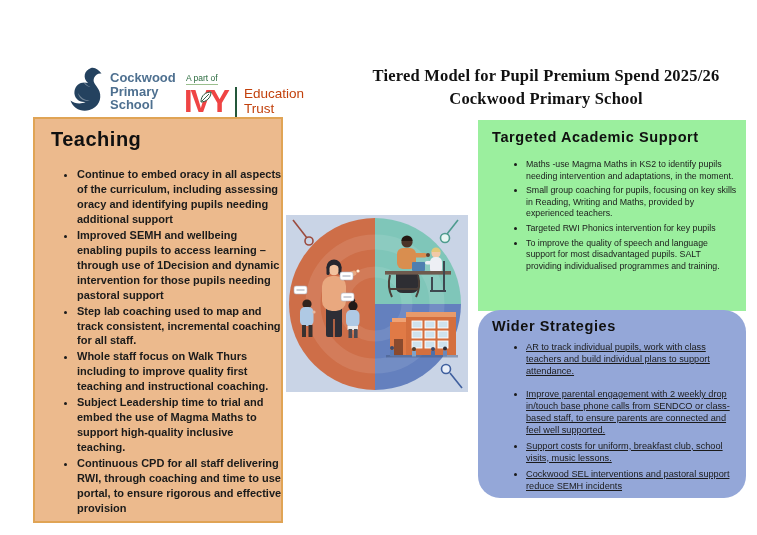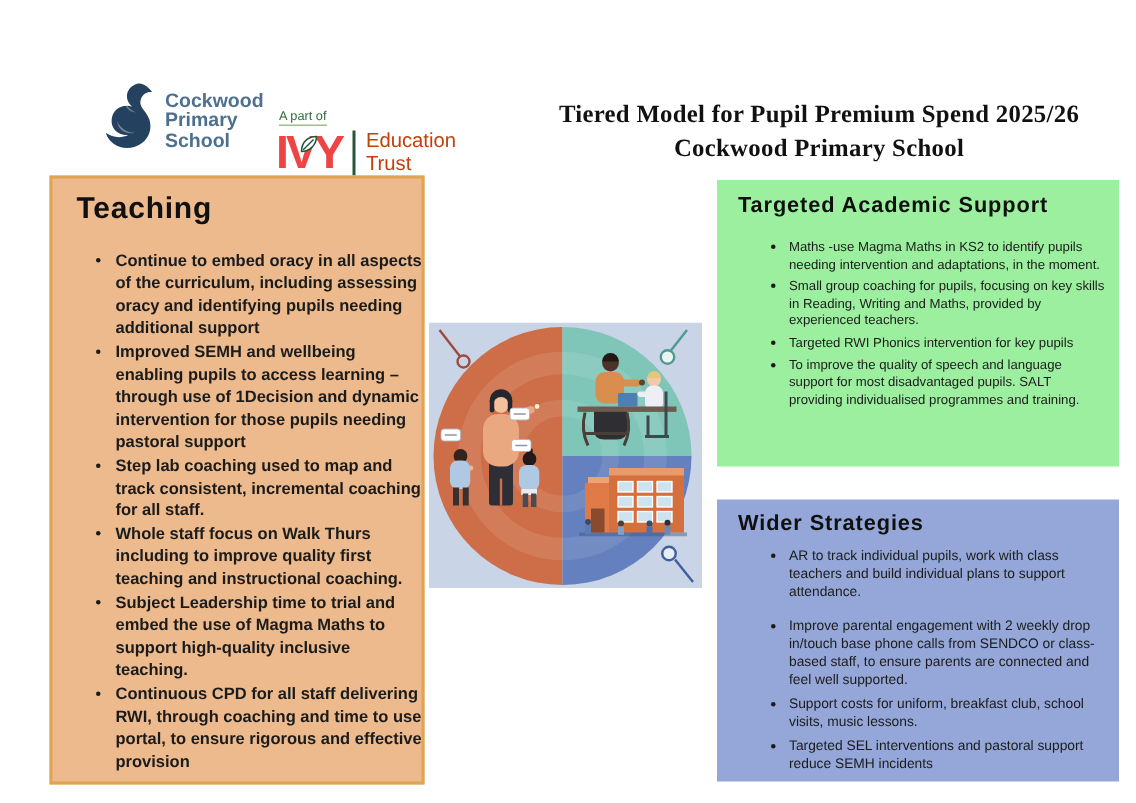--- a/index.html
+++ b/index.html
@@ -1,20 +1,20 @@
 <!DOCTYPE html>
 <html><head>
 <meta charset="utf-8">
 <style>
   html,body{margin:0;padding:0;background:#ffffff;}
   body{font-family:"Liberation Sans",sans-serif;}
   .page{position:relative;width:757px;height:535px;background:#ffffff;overflow:hidden;}
 
   
-  .logo-school{position:absolute;left:64px;top:54px;display:flex;align-items:center;gap:6px;}
+  .logo-school{position:absolute;left:64px;top:66px;display:flex;align-items:center;gap:6px;}
   .logo-school .name{font-size:13px;line-height:1.04;font-weight:600;color:#4e7090;}
   .logo-trust{position:absolute;left:184px;top:67px;}
   .logo-trust .tagline{font-size:8.5px;font-weight:400;color:#2b6b3f;margin-left:2px;border-bottom:1px solid #9bbf8e;display:inline-block;padding-bottom:1px;}
   .trust-row{display:flex;align-items:center;gap:7px;margin-top:1px;}
   .ivy-wrap{position:relative;}
   .ivy-text{font-size:31px;font-weight:800;letter-spacing:-2px;color:#ef4444;line-height:1;}
   .ivy-leaf{position:absolute;left:16px;top:3px;}
   .trust-divider{width:2px;height:30px;background:#24573a;}
   .trust-name{font-size:13.5px;line-height:1.1;color:#c2410c;font-weight:500;}
 
@@ -30,24 +30,24 @@
   .teaching-box{left:33px;top:117px;width:250px;height:406px;padding:7px 10px 22px 12px;}
   .teaching-box h2{font-size:20px;font-weight:700;letter-spacing:0.5px;margin:2px 0 16px 4px;}
   .teaching-box ul{font-size:11px;font-weight:600;line-height:1.36;padding-left:30px;width:206px;}
   .teaching-box li{margin-bottom:1px;}
 
   .green-box{left:478px;top:120px;width:268px;height:191px;padding:7px 10px 6px 12px;}
   .green-box h2{font-size:14.5px;font-weight:700;letter-spacing:0.6px;margin:2px 0 14px 2px;}
   .green-box ul{font-size:8.8px;font-weight:500;line-height:1.32;padding-left:36px;width:212px;}
   .green-box li{margin-bottom:3px;}
 
-  .blue-box{left:478px;top:333px;width:268px;height:188px;padding:6px 10px 6px 12px;}
+  .blue-box{left:478px;top:310px;width:268px;height:188px;padding:6px 10px 6px 12px;border-radius:22px;}
   .blue-box h2{font-size:14.5px;font-weight:700;letter-spacing:0.6px;margin:2px 0 8px 2px;}
   .blue-box ul{font-size:9.2px;font-weight:500;line-height:1.3;padding-left:36px;width:214px;}
-  .blue-box li{margin-bottom:4px;}
+  .blue-box li{margin-bottom:4px;text-decoration:underline;}
   .blue-box li:first-child{margin-bottom:11px;}
 
   
   .illustration{position:absolute;left:286px;top:215px;width:182px;height:177px;}
   .illustration svg{display:block;}
 </style>
 </head>
 <body>
 
 <div class="page">
@@ -229,17 +229,17 @@
         <li>To improve the quality of speech and language support for most disadvantaged pupils. SALT providing individualised programmes and training.</li>
       </ul>
   </div>
 
   <div class="tier-box blue-box" style="background-color: rgb(148, 167, 216); border-color: rgb(71, 76, 89);">
     <h2>Wider Strategies</h2>
     <ul>
         <li>AR to track individual pupils, work with class teachers and build individual plans to support attendance.</li>
         <li>Improve parental engagement with 2 weekly drop in/touch base phone calls from SENDCO or class-based staff, to ensure parents are connected and feel well supported.</li>
         <li>Support costs for uniform, breakfast club, school visits, music lessons.</li>
-        <li>Targeted SEL interventions and pastoral support reduce SEMH incidents</li>
+        <li>Cockwood SEL interventions and pastoral support reduce SEMH incidents</li>
       </ul>
   </div>
 
 </div>
 
 </body></html>

